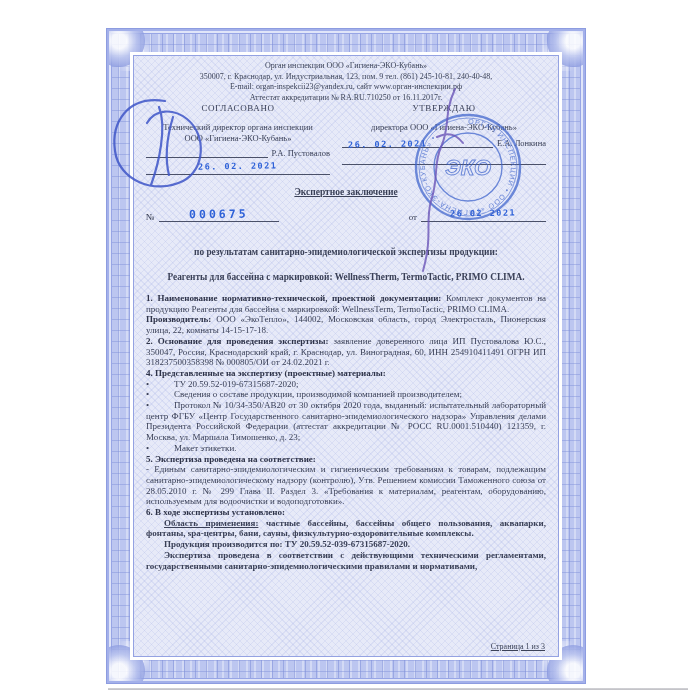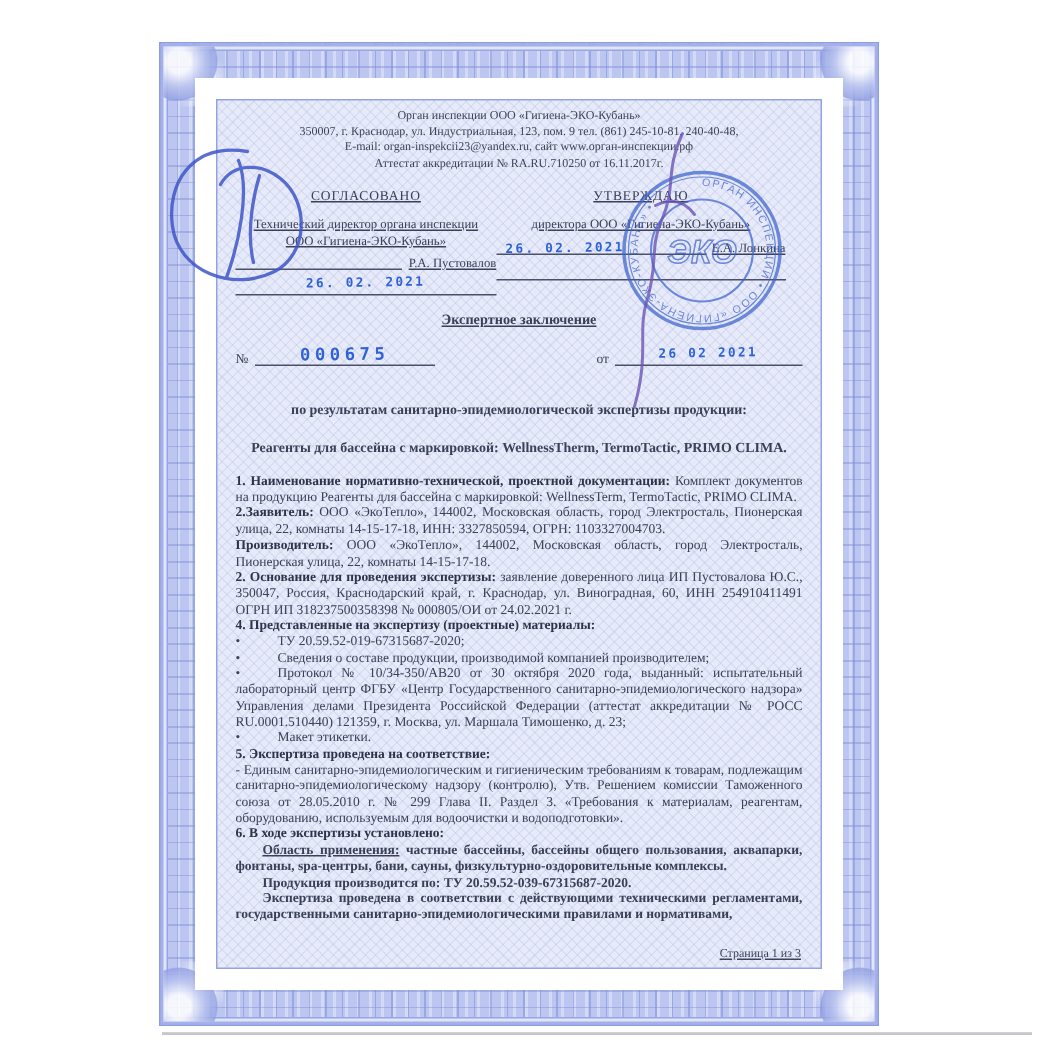--- a/index.html
+++ b/index.html
@@ -24,34 +24,34 @@
     background:
       radial-gradient(circle at 25% 25%, rgba(255,255,255,.85) 0 18%, rgba(185,195,238,.9) 40%, rgba(141,156,224,.75) 60%, transparent 62%),
       radial-gradient(circle at 70% 70%, rgba(255,255,255,.5) 0 20%, transparent 55%);
   }
   .corner.tl{left:2px;top:2px;}
   .corner.tr{right:2px;top:2px;transform:scaleX(-1);}
   .corner.bl{left:2px;bottom:2px;transform:scaleY(-1);}
   .corner.br{right:2px;bottom:2px;transform:scale(-1,-1);}
   .inner{
     position:absolute;left:23px;top:23px;right:23px;bottom:23px;
-    background:#ffffff;padding:14px;box-sizing:border-box;
+    background:#ffffff;padding:3px;box-sizing:border-box;
   }
   .content{
     width:100%;height:100%;box-sizing:border-box;position:relative;
     border:1px solid #94a2e2;
     background-color:#e7eaf8;
     background-image:
       repeating-linear-gradient(45deg, rgba(160,172,228,.20) 0 1px, transparent 1px 5px),
       repeating-linear-gradient(-45deg, rgba(160,172,228,.20) 0 1px, transparent 1px 5px);
     padding:5px 12px 4px 12px;overflow:hidden;
   }
   
   .hdr{ text-align:center;font-size:8px;line-height:10.5px;color:#3c4358;}
-  .approval{display:flex;margin-top:11px;font-size:8.5px;text-decoration:underline;}
+  .approval{display:flex;justify-content:space-between;margin-top:0;font-size:8.5px;}
   .col-l{width:46%;}
   .col-r{width:51%;}
   .appr-title{text-align:center;font-size:9px;letter-spacing:.6px;margin-bottom:9px;}
   .appr-role{text-align:center;line-height:10.5px;}
   .sig-row{display:flex;align-items:flex-end;margin-top:3px;}
   .sig-line{flex:1;border-bottom:1px solid #4a5068;height:11px;position:relative;}
   .appr-name{margin-left:4px;white-space:nowrap;}
   .date-line{border-bottom:1px solid #4a5068;height:13px;margin-top:3px;text-align:center;}
   .stamp-date{
     font-family:"DejaVu Sans Mono",monospace;font-weight:bold;font-size:8.5px;
@@ -137,21 +137,20 @@
         <span>от</span>
         <span class="date-line2">
           <span class="stamp-date">26 02 2021</span>
         </span>
       </div>
 
       <div class="subject1">по результатам санитарно-эпидемиологической экспертизы продукции:</div>
       <div class="subject2">Реагенты для бассейна с маркировкой: WellnessTherm, TermoTactic, PRIMO CLIMA.</div>
 
       <p class="body"><b>1. Наименование нормативно-технической, проектной документации:</b> <span>Комплект документов на продукцию Реагенты для бассейна с маркировкой: WellnessTerm, TermoTactic, PRIMO CLIMA.</span></p>
-      <p class="body"><b>2.Заявитель:</b> <span>ООО «ЭкоТепло», 144002, Московская область, город Электросталь, Пионерская улица, 22, комнаты 14-15-17-18, ИНН: 3327850594, ОГРН: 1103327004703.</span></p>
       <p class="body"><b>Производитель:</b> <span>ООО «ЭкоТепло», 144002, Московская область, город Электросталь, Пионерская улица, 22, комнаты 14-15-17-18.</span></p>
       <p class="body"><b>2. Основание для проведения экспертизы:</b> <span>заявление доверенного лица ИП Пустовалова Ю.С., 350047, Россия, Краснодарский край, г. Краснодар, ул. Виноградная, 60, ИНН 254910411491 ОГРН ИП 318237500358398 № 000805/ОИ от 24.02.2021 г.</span></p>
       <p class="body"><b>4. Представленные на экспертизу (проектные) материалы:</b></p>
       <p class="body bullet"><span class="dot">•</span><span>ТУ 20.59.52-019-67315687-2020;</span></p>
       <p class="body bullet"><span class="dot">•</span><span>Сведения о составе продукции, производимой компанией производителем;</span></p>
       <p class="body bullet"><span class="dot">•</span><span>Протокол № 10/34-350/АВ20 от 30 октября 2020 года, выданный: испытательный лабораторный центр ФГБУ «Центр Государственного санитарно-эпидемиологического надзора» Управления делами Президента Российской Федерации (аттестат аккредитации № РОСС RU.0001.510440) 121359, г. Москва, ул. Маршала Тимошенко, д. 23;</span></p>
       <p class="body bullet"><span class="dot">•</span><span>Макет этикетки.</span></p>
       <p class="body"><b>5. Экспертиза проведена на соответствие:</b></p>
       <p class="body">- Единым санитарно-эпидемиологическим и гигиеническим требованиям к товарам, подлежащим санитарно-эпидемиологическому надзору (контролю), Утв. Решением комиссии Таможенного союза от 28.05.2010 г. № 299 Глава II. Раздел 3. «Требования к материалам, реагентам, оборудованию, используемым для водоочистки и водоподготовки».</p>
       <p class="body"><b>6. В ходе экспертизы установлено:</b></p>

